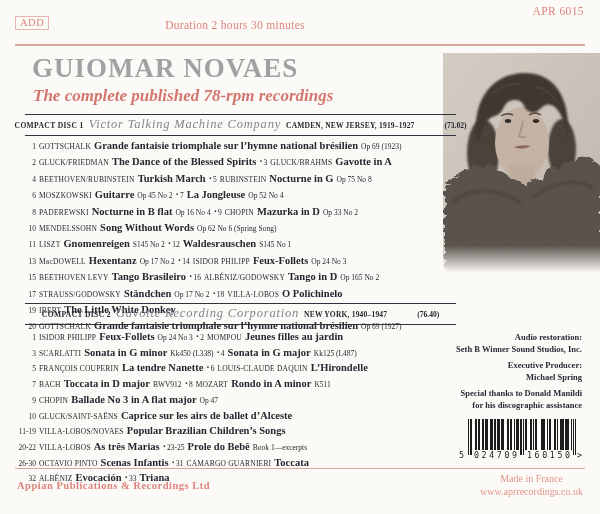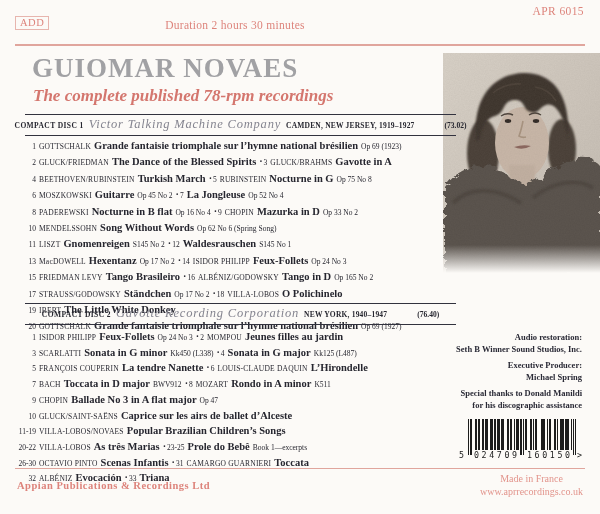--- a/index.html
+++ b/index.html
@@ -141,21 +141,21 @@
   </div>
   <div class="tracks" id="disc1-tracks">
       <div class="trow"><span class="tnum lead">1</span><span class="tcomp">GOTTSCHALK</span><span class="ttitle">Grande fantaisie triomphale sur l’hymne national brésilien</span><span class="tcat">Op 69 (1923)</span></div>
       <div class="trow"><span class="tnum lead">2</span><span class="tcomp">GLUCK/FRIEDMAN</span><span class="ttitle">The Dance of the Blessed Spirits</span><span class="tsep">·</span><span class="tnum">3</span><span class="tcomp">GLUCK/BRAHMS</span><span class="ttitle">Gavotte in A</span></div>
       <div class="trow"><span class="tnum lead">4</span><span class="tcomp">BEETHOVEN/RUBINSTEIN</span><span class="ttitle">Turkish March</span><span class="tsep">·</span><span class="tnum">5</span><span class="tcomp">RUBINSTEIN</span><span class="ttitle">Nocturne in G</span><span class="tcat">Op 75 No 8</span></div>
       <div class="trow"><span class="tnum lead">6</span><span class="tcomp">MOSZKOWSKI</span><span class="ttitle">Guitarre</span><span class="tcat">Op 45 No 2</span><span class="tsep">·</span><span class="tnum">7</span><span class="ttitle">La Jongleuse</span><span class="tcat">Op 52 No 4</span></div>
       <div class="trow"><span class="tnum lead">8</span><span class="tcomp">PADEREWSKI</span><span class="ttitle">Nocturne in B flat</span><span class="tcat">Op 16 No 4</span><span class="tsep">·</span><span class="tnum">9</span><span class="tcomp">CHOPIN</span><span class="ttitle">Mazurka in D</span><span class="tcat">Op 33 No 2</span></div>
       <div class="trow"><span class="tnum lead">10</span><span class="tcomp">MENDELSSOHN</span><span class="ttitle">Song Without Words</span><span class="tcat">Op 62 No 6 (Spring Song)</span></div>
       <div class="trow"><span class="tnum lead">11</span><span class="tcomp">LISZT</span><span class="ttitle">Gnomenreigen</span><span class="tcat">S145 No 2</span><span class="tsep">·</span><span class="tnum">12</span><span class="ttitle">Waldesrauschen</span><span class="tcat">S145 No 1</span></div>
       <div class="trow"><span class="tnum lead">13</span><span class="tcomp">MacDOWELL</span><span class="ttitle">Hexentanz</span><span class="tcat">Op 17 No 2</span><span class="tsep">·</span><span class="tnum">14</span><span class="tcomp">ISIDOR PHILIPP</span><span class="ttitle">Feux-Follets</span><span class="tcat">Op 24 No 3</span></div>
-      <div class="trow"><span class="tnum lead">15</span><span class="tcomp">FRIEDMAN LEVY</span><span class="ttitle">Tango Brasileiro</span><span class="tsep">·</span><span class="tnum">16</span><span class="tcomp">ALBÉNIZ/GODOWSKY</span><span class="ttitle">Tango in D</span><span class="tcat">Op 165 No 2</span></div>
+      <div class="trow"><span class="tnum lead">15</span><span class="tcomp">BEETHOVEN LEVY</span><span class="ttitle">Tango Brasileiro</span><span class="tsep">·</span><span class="tnum">16</span><span class="tcomp">ALBÉNIZ/GODOWSKY</span><span class="ttitle">Tango in D</span><span class="tcat">Op 165 No 2</span></div>
       <div class="trow"><span class="tnum lead">17</span><span class="tcomp">STRAUSS/GODOWSKY</span><span class="ttitle">Ständchen</span><span class="tcat">Op 17 No 2</span><span class="tsep">·</span><span class="tnum">18</span><span class="tcomp">VILLA-LOBOS</span><span class="ttitle">O Polichinelo</span></div>
       <div class="trow"><span class="tnum lead">19</span><span class="tcomp">IBERT</span><span class="ttitle">The Little White Donkey</span></div>
       <div class="trow"><span class="tnum lead">20</span><span class="tcomp">GOTTSCHALK</span><span class="ttitle">Grande fantaisie triomphale sur l’hymne national brésilien</span><span class="tcat">Op 69 (1927)</span></div>
     </div>
 
   <div class="disc-header" id="disc2-header">
     <span class="disc-label">COMPACT DISC 2</span>
     <span class="disc-company">Gavotte Recording Corporation</span>
     <span class="disc-loc">NEW YORK, 1940–1947</span>
     <span class="disc-time">(76.40)</span>

